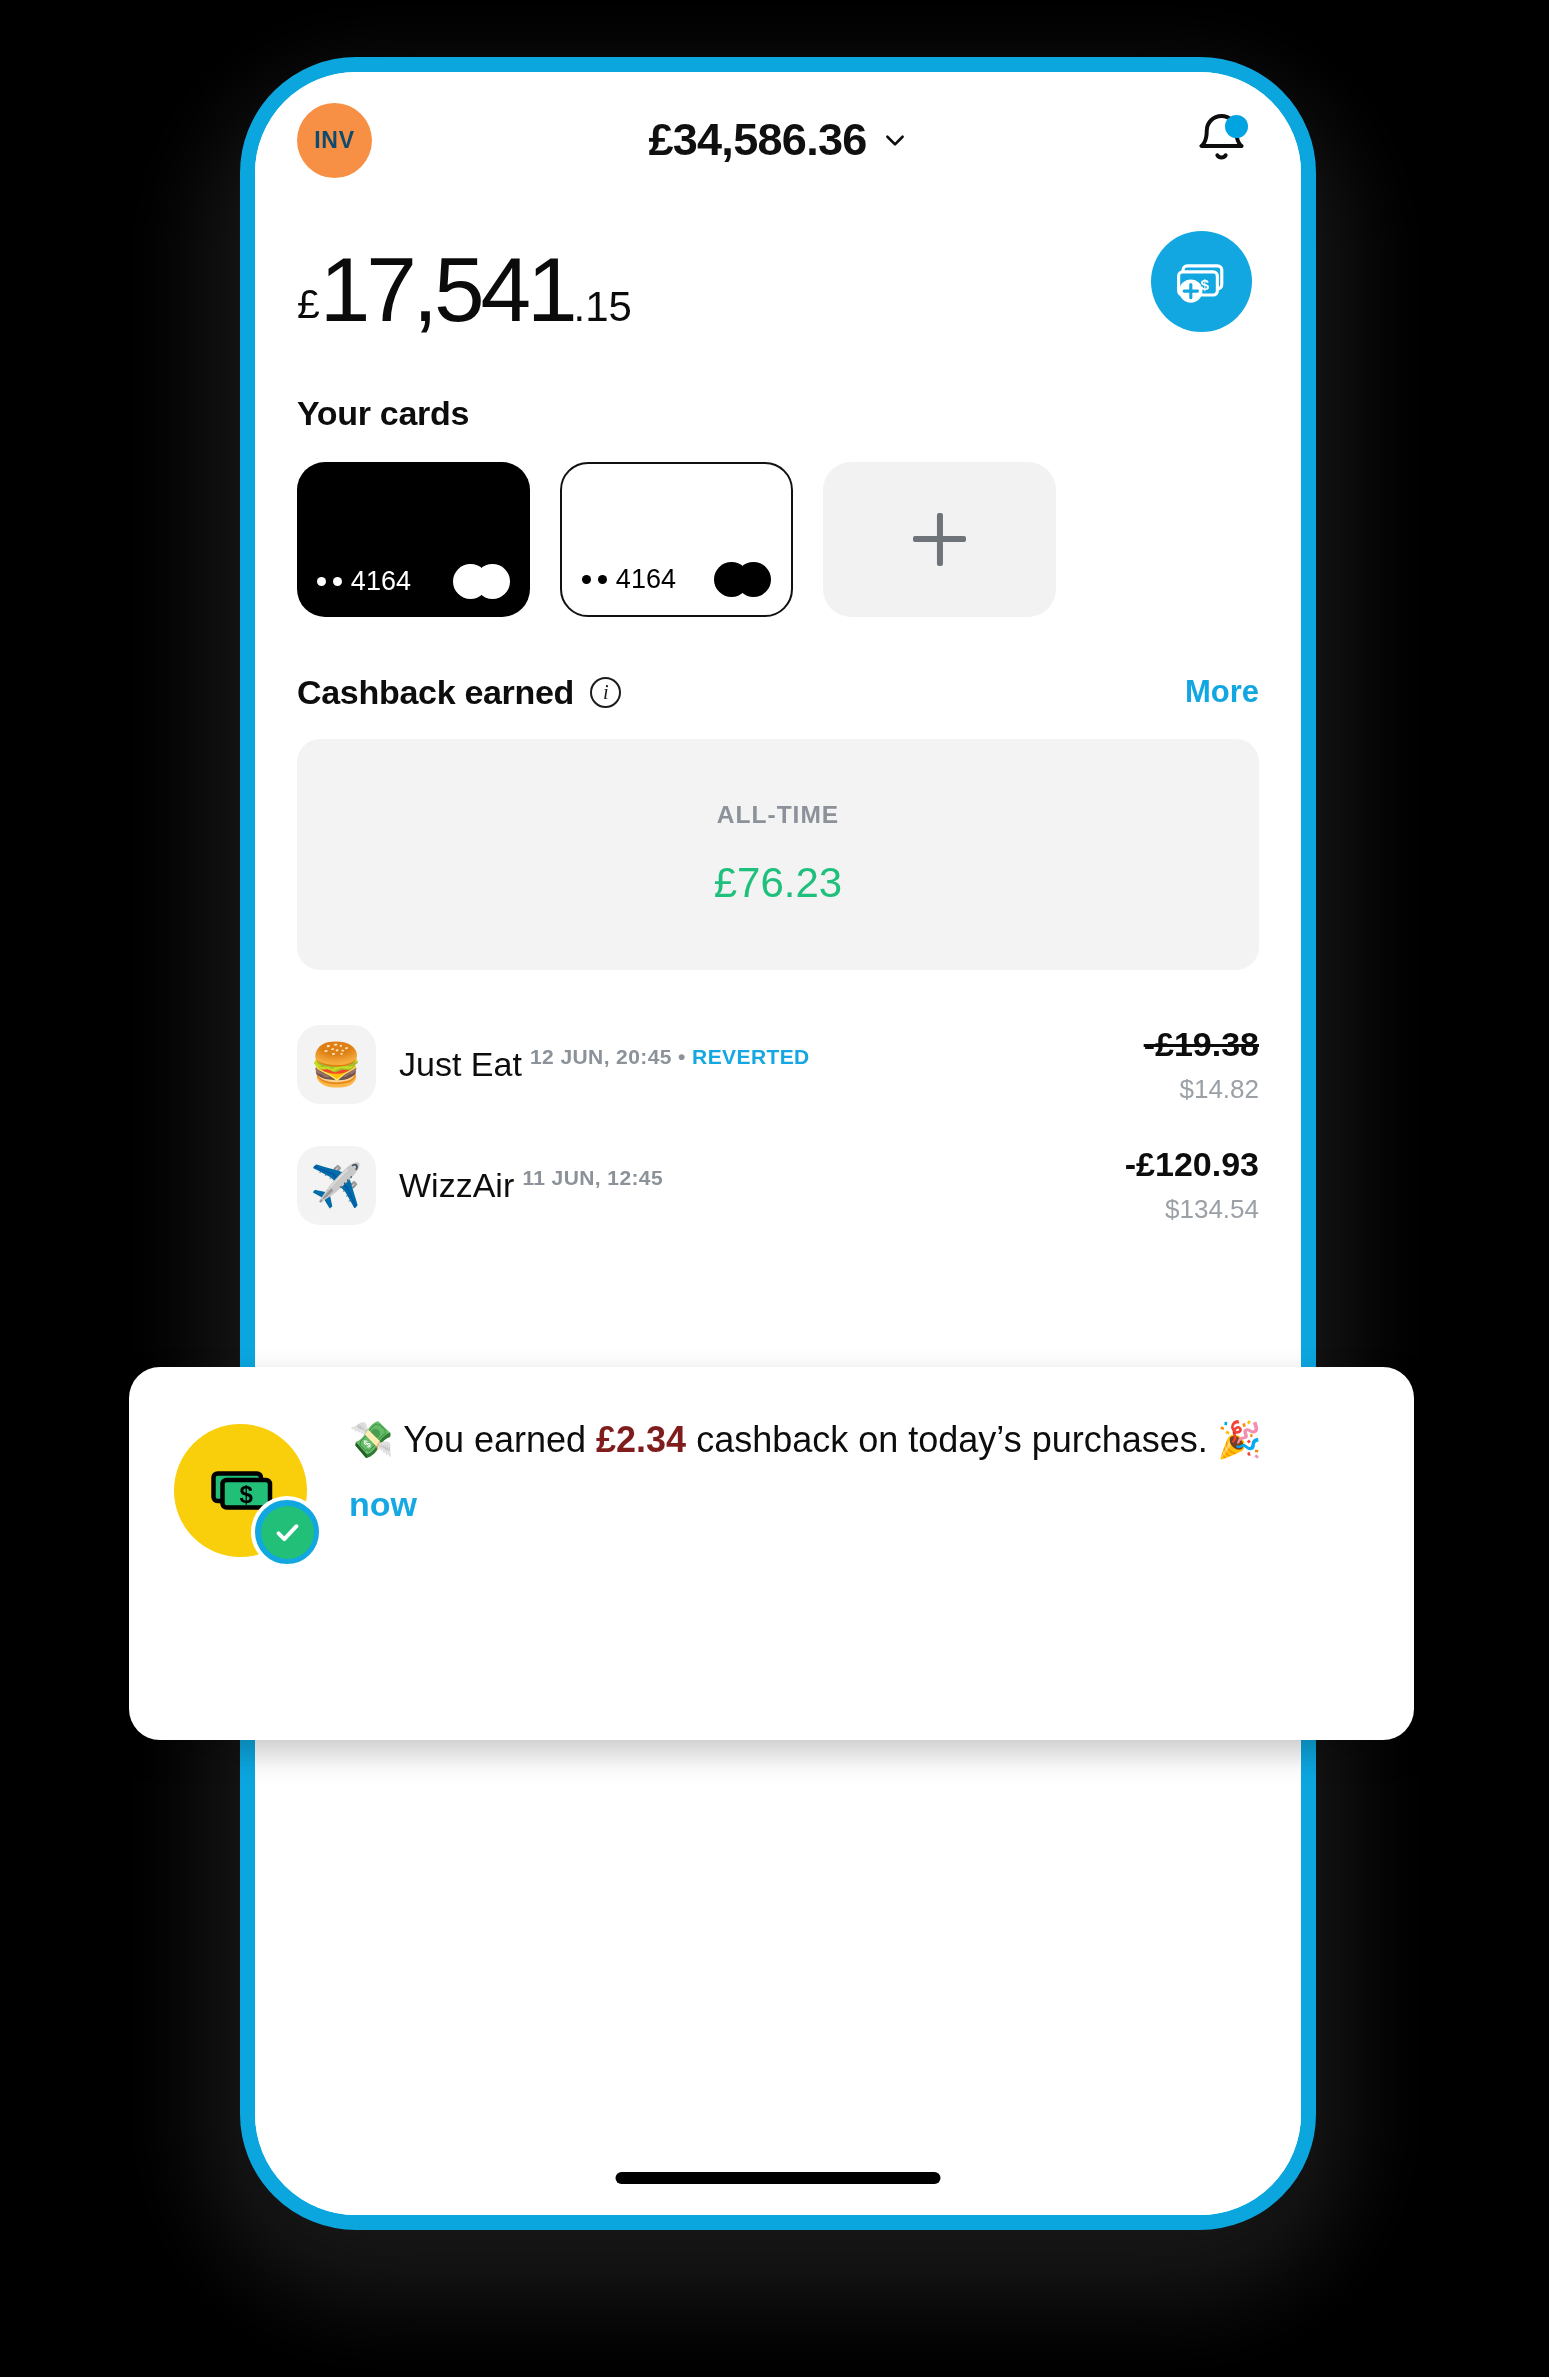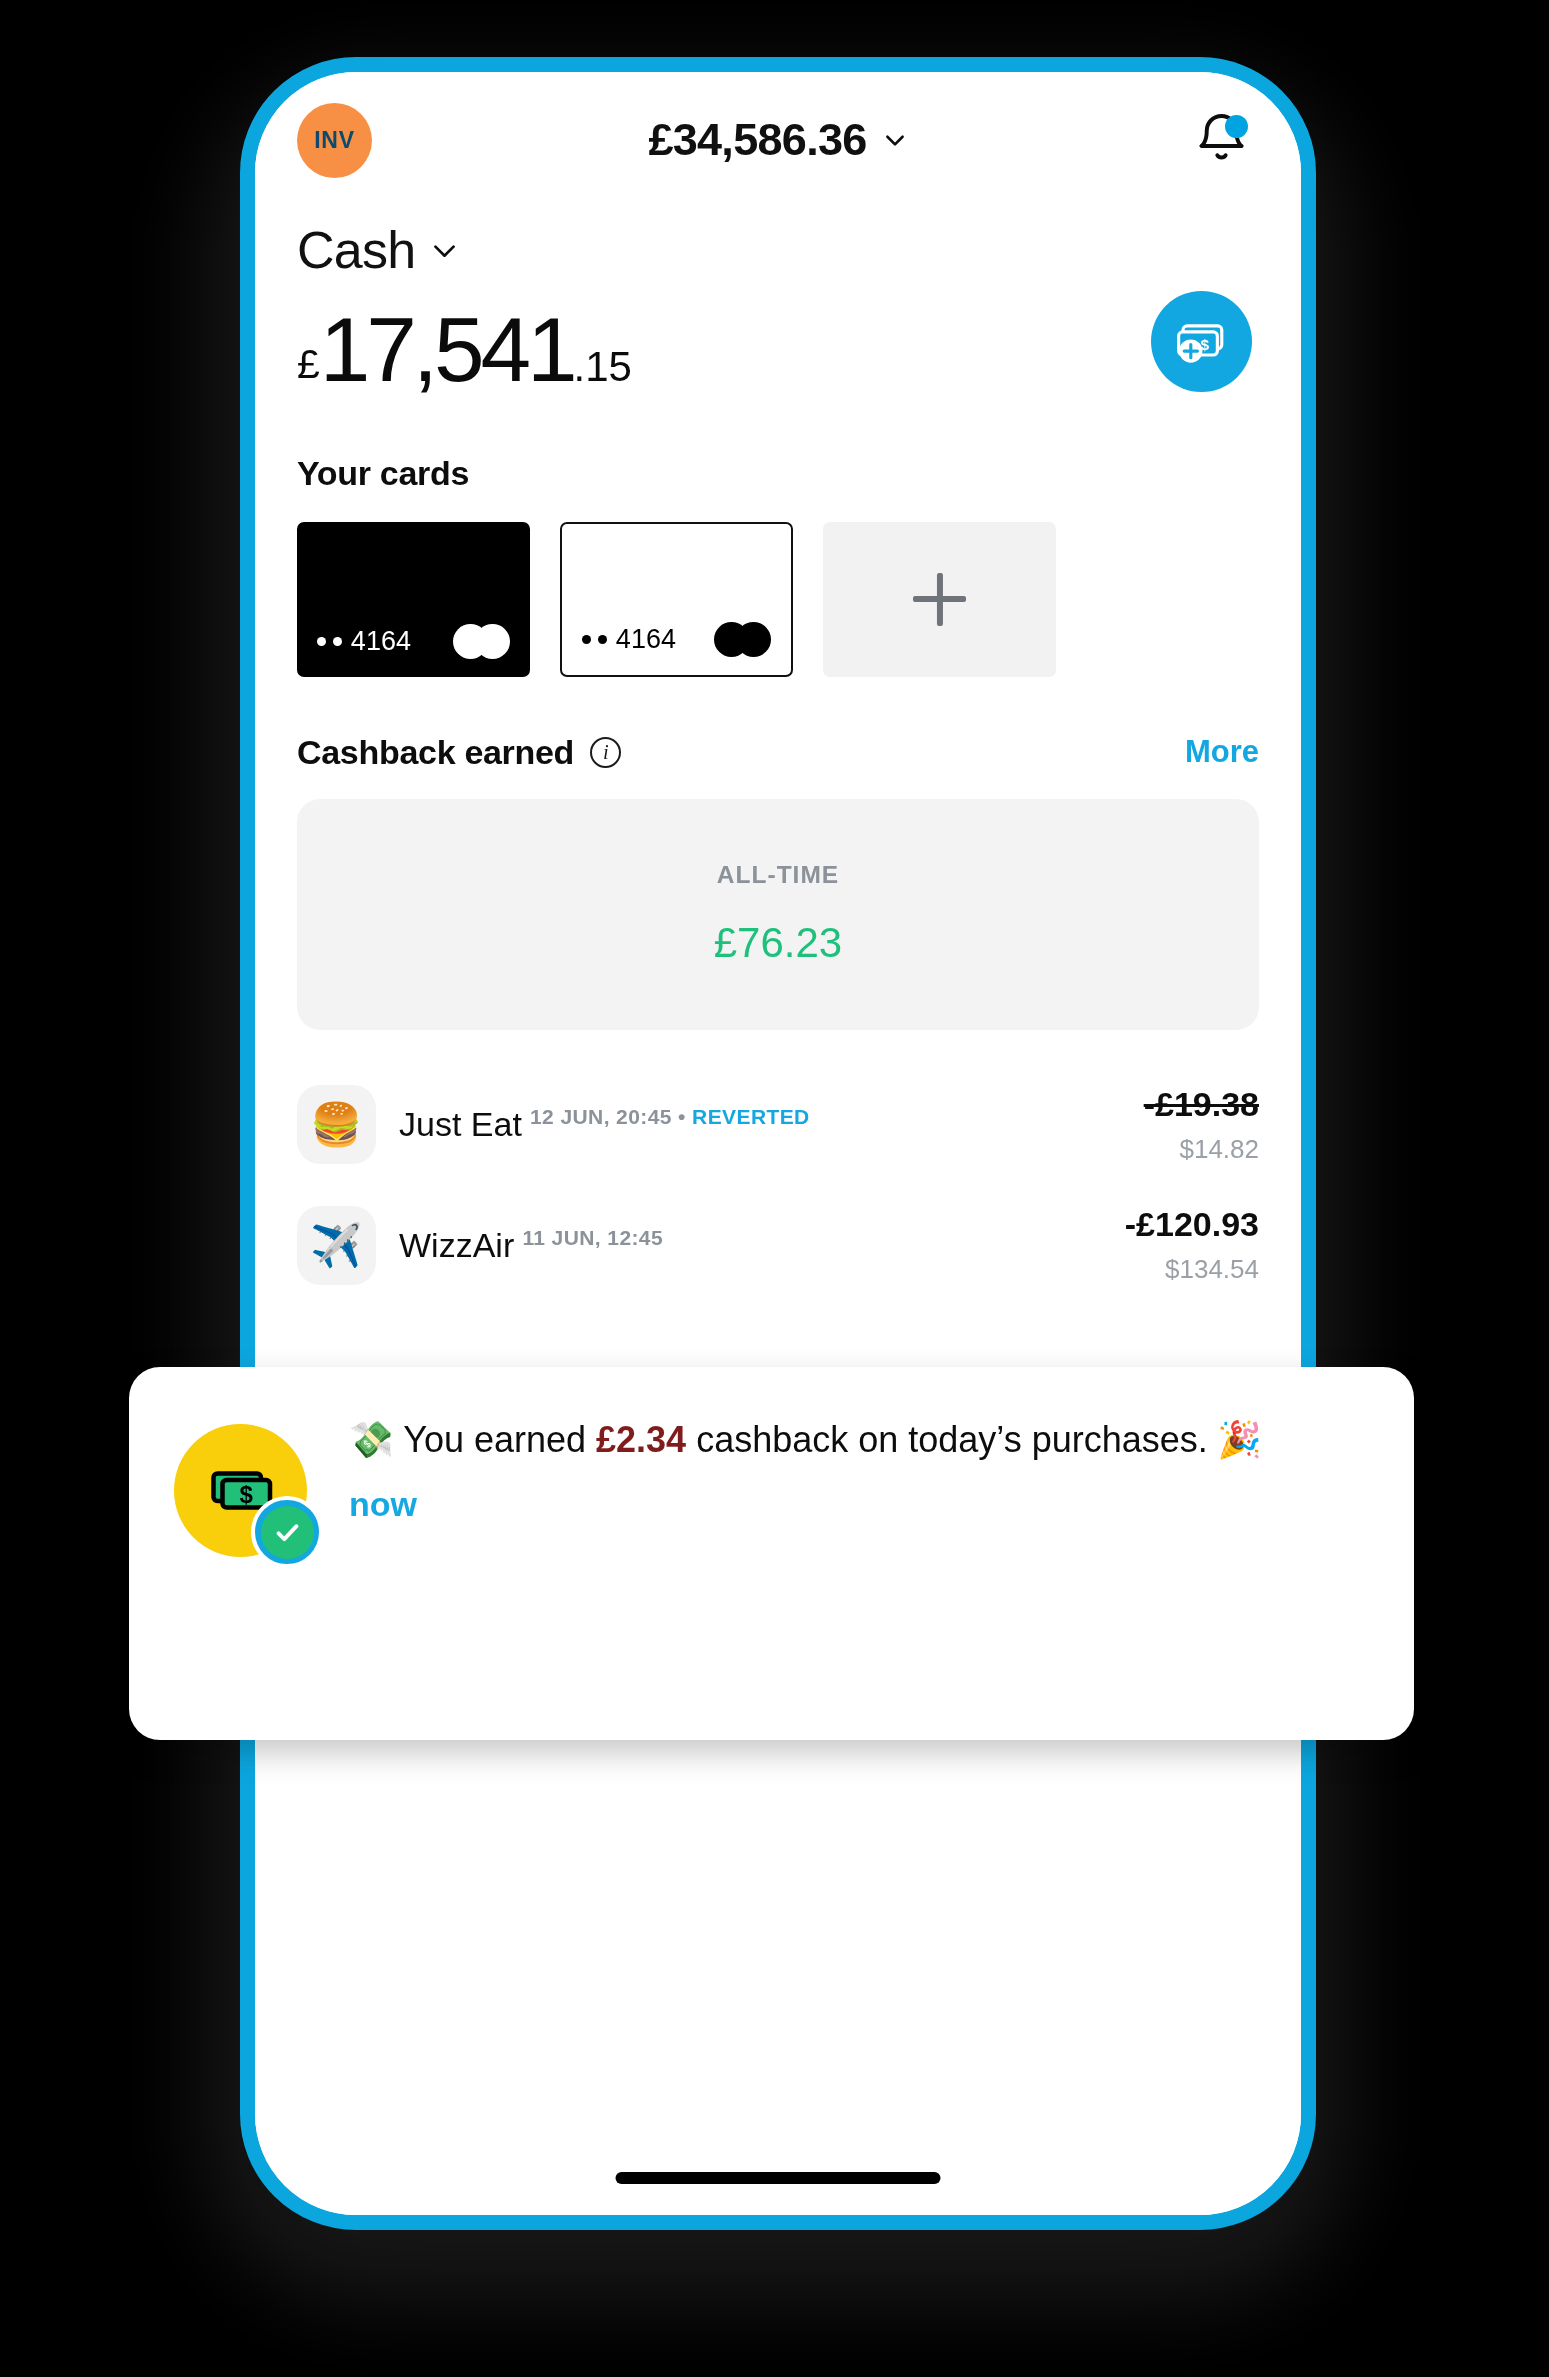--- a/index.html
+++ b/index.html
@@ -92,21 +92,21 @@
     flex:0 0 auto;
   }
 
   
   .section-title{
     font-size:34px; font-weight:700; color:#0d0d0d; letter-spacing:-0.3px;
   }
   .cards-block{ padding: 52px 42px 0 42px; flex:0 0 auto; }
   .cards-row{ display:flex; gap:30px; margin-top:29px; }
   .card{
-    width:233px; height:155px; border-radius:7px;
+    width:233px; height:155px; border-radius:28px;
     position:relative; flex:0 0 auto;
   }
   .card.dark{ background:#000; }
   .card.light{ background:#fff; border:2.7px solid #111; }
   .card.add{ background:#F2F2F3; display:flex; align-items:center; justify-content:center; }
   .card-bottom{
     position:absolute; left:20.4px; right:20.4px; bottom:17.7px;
     display:flex; align-items:center; justify-content:space-between;
   }
   .pan{ display:flex; align-items:center; gap:8.9px; font-size:27px; font-weight:400; }
@@ -227,26 +227,20 @@
         <div class="bell-wrap">
           <svg width="59" height="59" viewBox="0 0 24 24" fill="none">
             <path d="M18 8a6 6 0 10-12 0c0 5-2.2 6.2-2.2 6.2h16.4S18 13 18 8z" stroke="#0d0d0d" stroke-width="1.6" stroke-linejoin="round"></path>
             <path d="M13.7 18a2 2 0 01-3.4 0" stroke="#0d0d0d" stroke-width="1.6" stroke-linecap="round"></path>
           </svg>
           <span class="bell-dot"></span>
         </div>
       </div>
 
       <div class="cash-block">
-        <div class="cash-label">
-          <span>Cash</span>
-          <svg class="chev" viewBox="0 0 24 24" fill="none">
-            <path d="M5 9l7 7 7-7" stroke="#0d0d0d" stroke-width="2.1" stroke-linecap="round" stroke-linejoin="round"></path>
-          </svg>
-        </div>
 
         <div class="balance-row">
           <div class="balance">
             <span class="bal-cur">£</span>
             <span class="bal-int">17,541</span>
             <span class="bal-dec">.15</span>
           </div>
 
           <div class="addmoney">
             <svg width="59" height="59" viewBox="0 0 32 32" fill="none">

